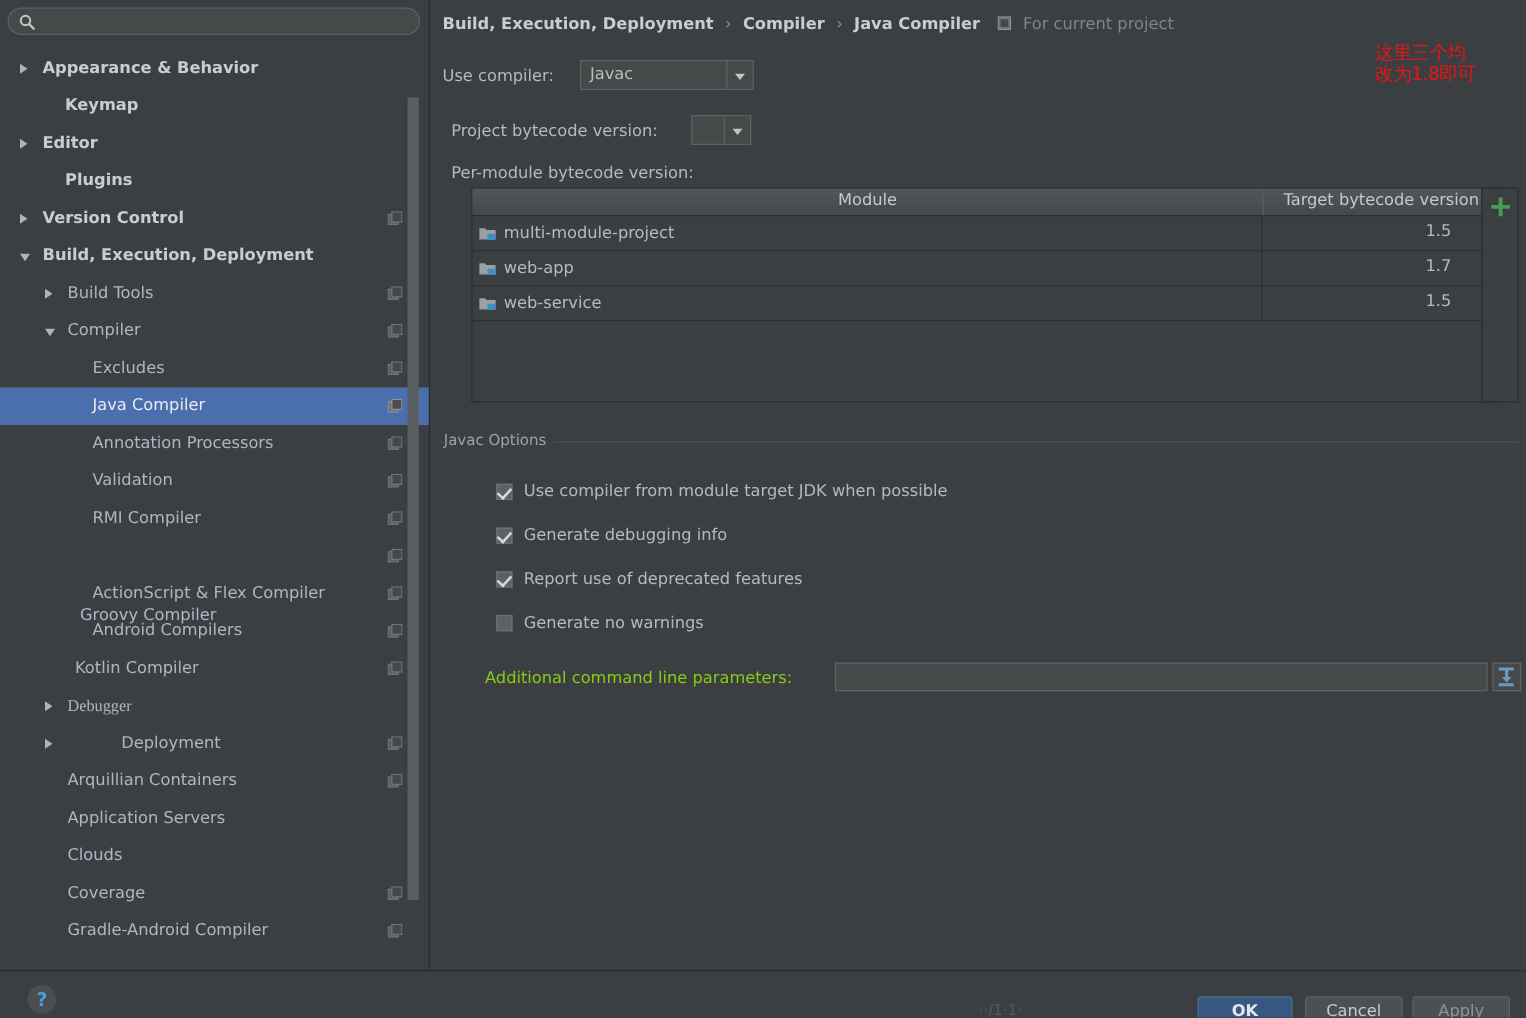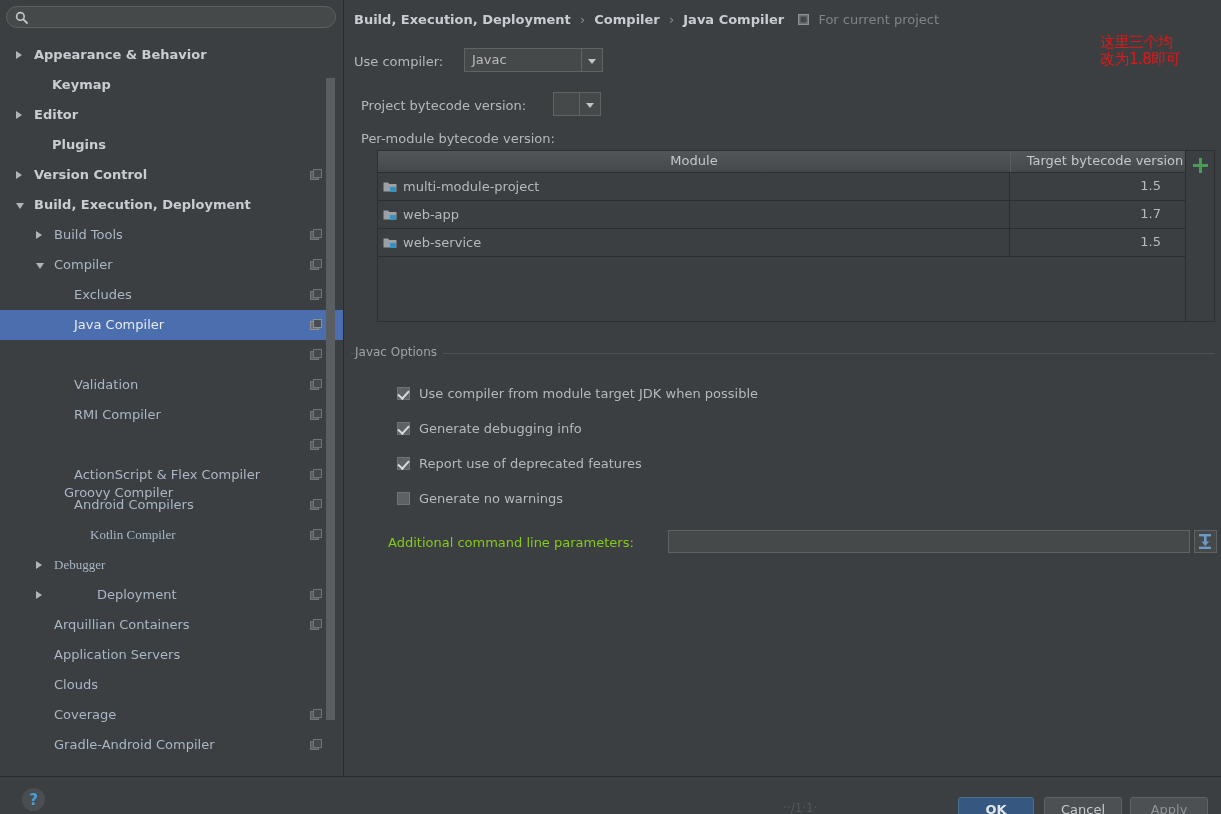--- a/index.html
+++ b/index.html
@@ -463,20 +463,21 @@
           </svg>
         </div>
         <div class="tree-row selected">
           <div class="tree-label" style="left: 74px;">Java Compiler</div>
           <svg class="tree-proj-icon" viewBox="0 0 12 12">
             <rect x="0.5" y="2.5" width="8" height="8" fill="#6d7174" stroke="#8d9194" stroke-width="1"></rect>
             <rect x="3.5" y="0.5" width="8" height="8" fill="#4a4e50" stroke="#8d9194" stroke-width="1"></rect>
           </svg>
         </div>
         <div class="tree-row">
+          <div class="tree-label" style="left: 74px;">Annotation Processors</div>
           <svg class="tree-proj-icon" viewBox="0 0 12 12">
             <rect x="0.5" y="2.5" width="8" height="8" fill="#6d7174" stroke="#8d9194" stroke-width="1"></rect>
             <rect x="3.5" y="0.5" width="8" height="8" fill="#4a4e50" stroke="#8d9194" stroke-width="1"></rect>
           </svg>
         </div>
         <div class="tree-row">
           <div class="tree-label" style="left: 74px;">Validation</div>
           <svg class="tree-proj-icon" viewBox="0 0 12 12">
             <rect x="0.5" y="2.5" width="8" height="8" fill="#6d7174" stroke="#8d9194" stroke-width="1"></rect>
             <rect x="3.5" y="0.5" width="8" height="8" fill="#4a4e50" stroke="#8d9194" stroke-width="1"></rect>
@@ -504,21 +505,21 @@
           </svg>
         </div>
         <div class="tree-row">
           <div class="tree-label" style="left: 74px;">Android Compilers</div>
           <svg class="tree-proj-icon" viewBox="0 0 12 12">
             <rect x="0.5" y="2.5" width="8" height="8" fill="#6d7174" stroke="#8d9194" stroke-width="1"></rect>
             <rect x="3.5" y="0.5" width="8" height="8" fill="#4a4e50" stroke="#8d9194" stroke-width="1"></rect>
           </svg>
         </div>
         <div class="tree-row">
-          <div class="tree-label" style="left: 90px; font-family: Liberation Serif, serif;">Kotlin Compiler</div>
+          <div class="tree-label" style="left: 60px;">Kotlin Compiler</div>
           <svg class="tree-proj-icon" viewBox="0 0 12 12">
             <rect x="0.5" y="2.5" width="8" height="8" fill="#6d7174" stroke="#8d9194" stroke-width="1"></rect>
             <rect x="3.5" y="0.5" width="8" height="8" fill="#4a4e50" stroke="#8d9194" stroke-width="1"></rect>
           </svg>
         </div>
         <div class="tree-row">
           <div class="tree-arrow right" style="left: 36px;"></div>
           <div class="tree-label" style="left: 54px; font-family: Liberation Serif, serif;">Debugger</div>
         </div>
         <div class="tree-row">

